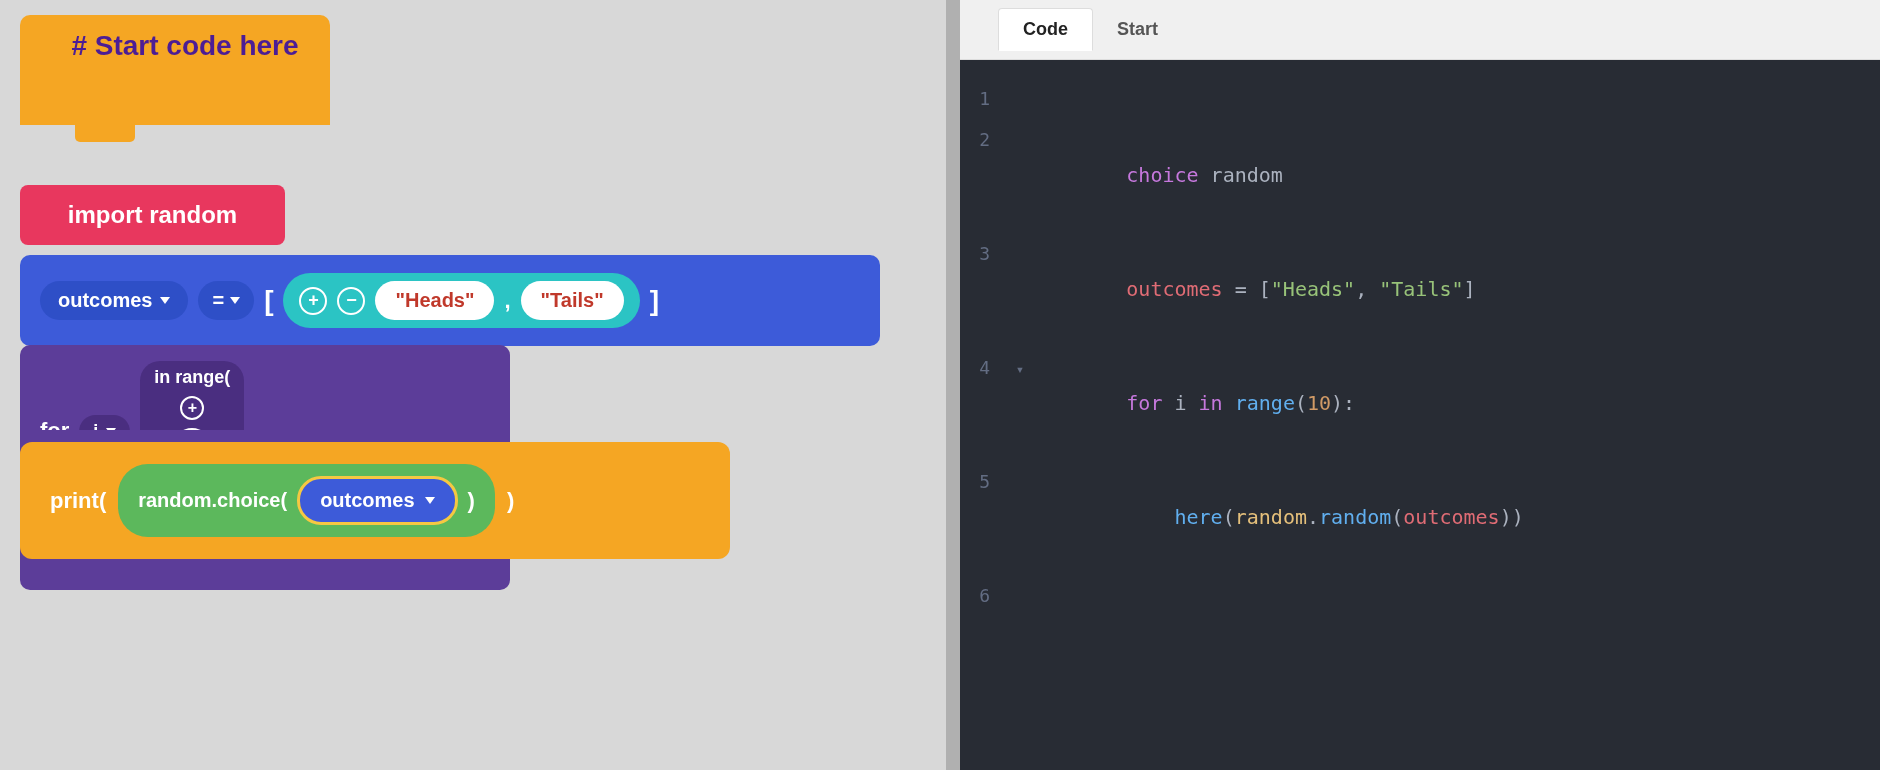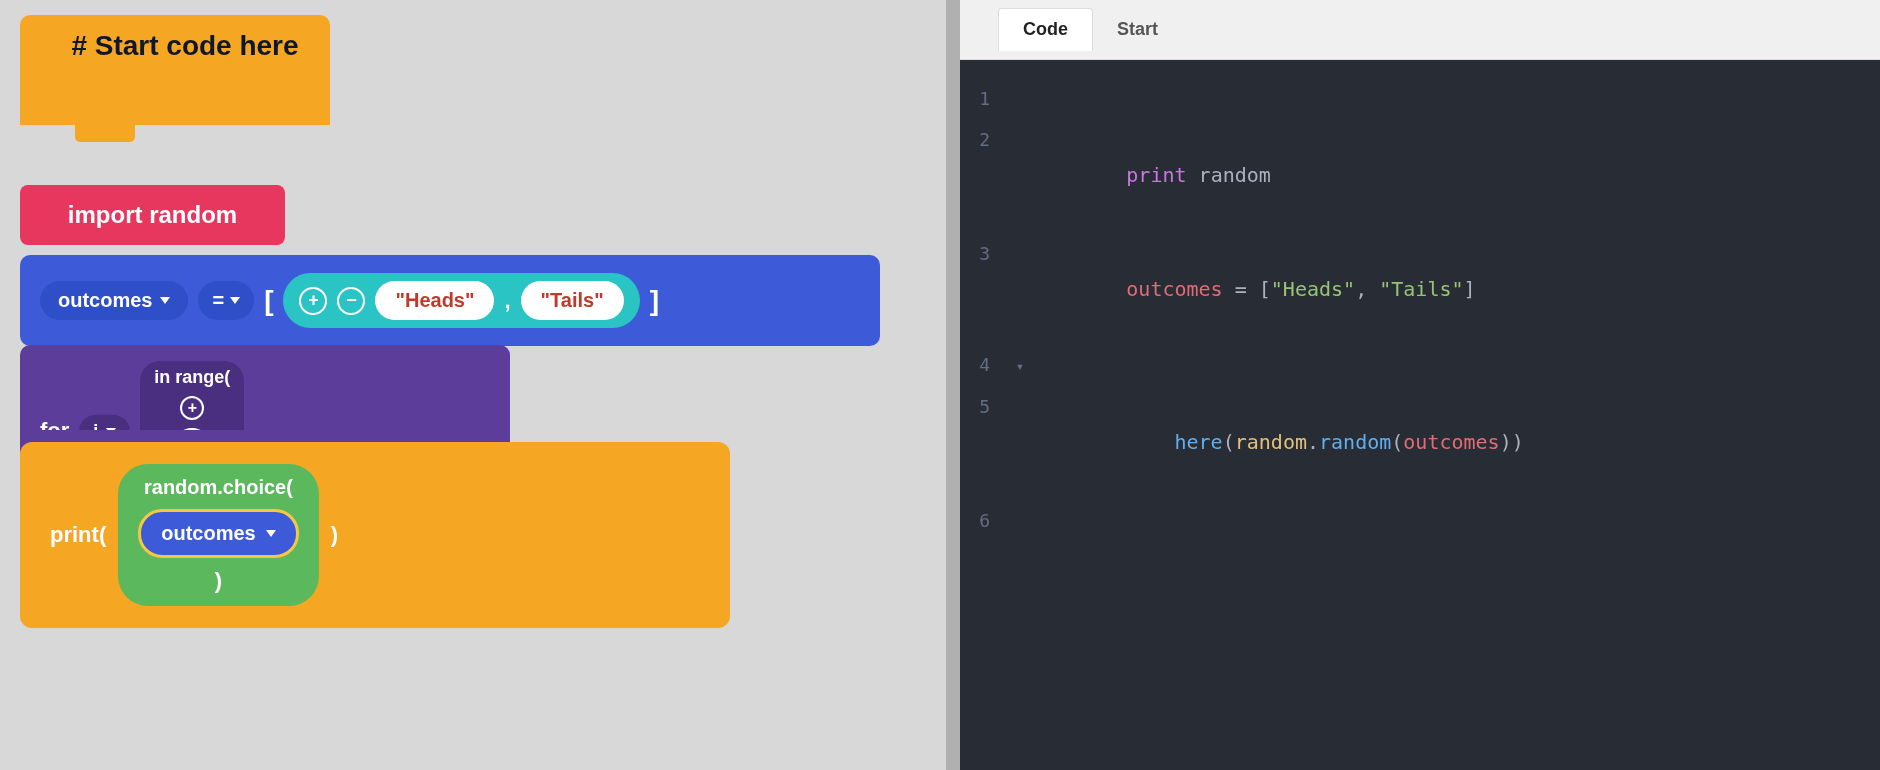--- a/index.html
+++ b/index.html
@@ -187,21 +187,20 @@
       font-weight: bold;
     }
 
     .block-green-inner {
       background: #5cb85c;
       border-radius: 30px;
       padding: 12px 20px;
       display: flex;
       align-items: center;
       gap: 10px;
-      flex-direction: column;
     }
 
     .outcomes-dropdown {
       background: #3d5bd9;
       border-radius: 24px;
       padding: 10px 20px;
       color: white;
       font-size: 20px;
       font-weight: bold;
       border: 3px solid #f5c842;
@@ -317,21 +316,21 @@
   <div style="position:absolute; top:15px; left:20px;">
     <svg width="320" height="175" viewBox="0 0 320 175">
 
       <rect x="0" y="0" width="310" height="110" rx="10" ry="10" fill="#f5a623"></rect>
 
       <rect x="0" y="90" width="310" height="20" rx="0" fill="#f5a623"></rect>
       <rect x="55" y="105" width="60" height="22" rx="5" fill="#f5a623"></rect>
 
     </svg>
     <div style="position:absolute; top:15px; left:0; width:310px; text-align:center;">
-      <span style="font-size:28px; font-weight:bold; color:#0f172a;margin-left:20px;"># Start code here</span>
+      <span style="font-size:28px; font-weight:bold; color:#4c1d95;margin-left:20px;"># Start code here</span>
     </div>
   </div>
 
   <div style="
     position:absolute; top:185px; left:20px;
     background:#e8375e; border-radius:8px;
     padding:16px 30px; font-size:24px; font-weight:bold; color:white;
     width:265px; text-align:center;
   ">
     <span>import random</span>
@@ -427,35 +426,38 @@
 
     <div class="code-line">
       <span class="line-number">1</span>
       <span class="line-arrow"></span>
     </div>
 
     <div class="code-line">
       <span class="line-number">2</span>
       <span class="line-arrow"></span>
       <span class="line-content">
-        <span class="kw">print</span><span class="plain"> random</span>
+        <span class="kw">choice</span><span class="plain"> random</span>
       </span>
     </div>
 
     <div class="code-line">
       <span class="line-number">3</span>
       <span class="line-arrow"></span>
       <span class="line-content">
         <span class="var">outcomes</span><span class="plain"> = [</span><span class="str">"Heads"</span><span class="plain">, </span><span class="str">"Tails"</span><span class="plain">]</span>
       </span>
     </div>
 
     <div class="code-line">
       <span class="line-number">4</span>
       <span class="line-arrow" style="color:#636d83; font-size:14px;">▾</span>
+      <span class="line-content">
+        <span class="kw">for</span><span class="plain"> i </span><span class="kw">in</span><span class="plain"> </span><span class="fn">range</span><span class="plain">(</span><span class="num">10</span><span class="plain">):</span>
+      </span>
     </div>
 
     <div class="code-line">
       <span class="line-number">5</span>
       <span class="line-arrow"></span>
       <span class="line-content">
         <span class="plain">    </span><span class="fn">here</span><span class="plain">(</span><span class="obj">random</span><span class="plain">.</span><span class="method">random</span><span class="plain">(</span><span class="var">outcomes</span><span class="plain">))</span>
       </span>
     </div>
 

